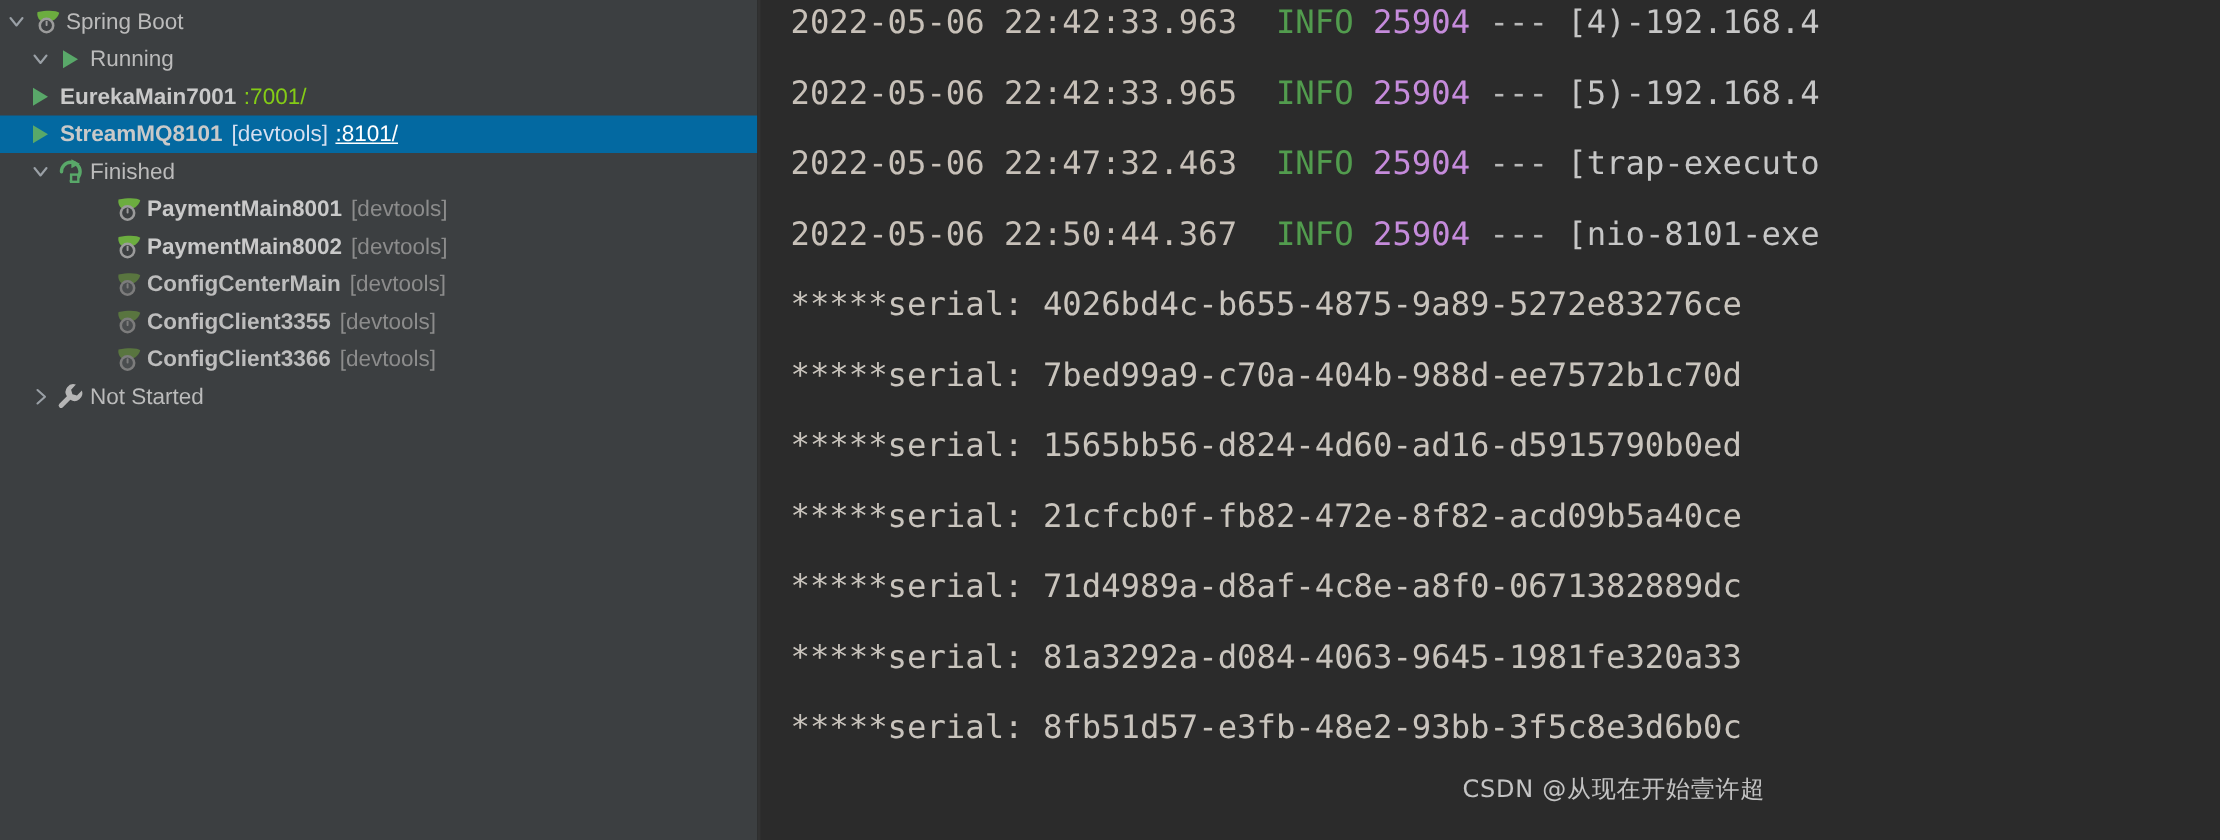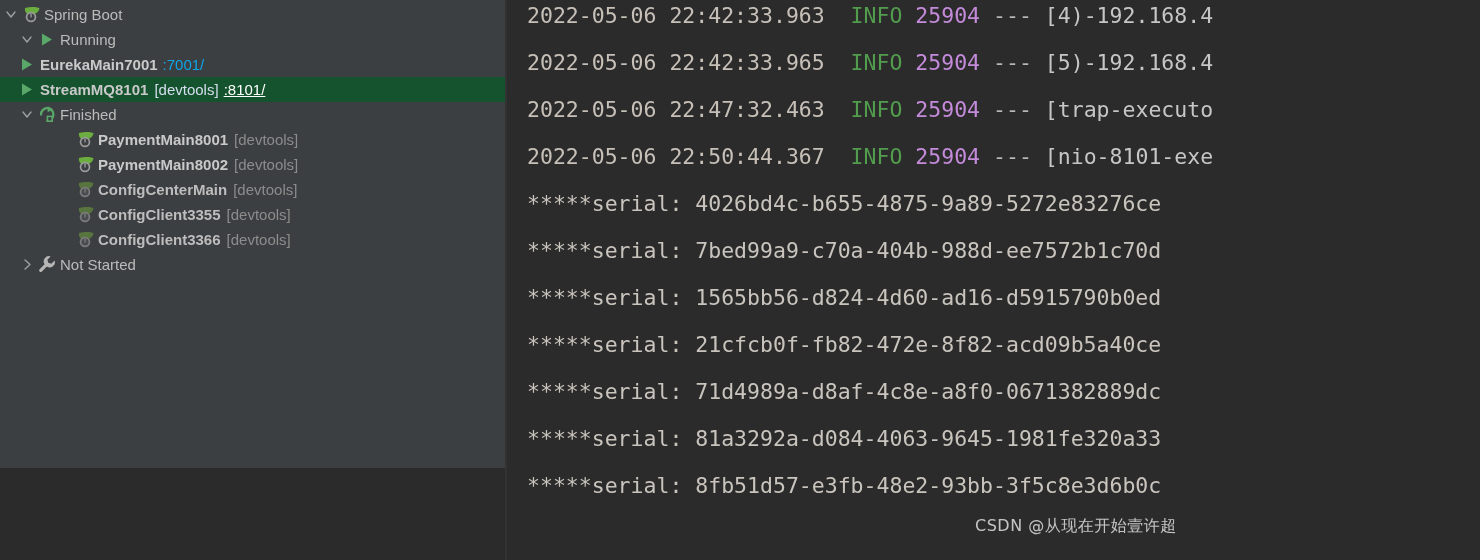--- a/index.html
+++ b/index.html
@@ -17,39 +17,39 @@
     width: 1480px;
     height: 560px;
     display: flex;
     overflow: hidden;
   }
 
   
   #sidebar {
     position: relative;
     width: 505px;
-    height: 468px;
+    height: 560px;
     background: #3c3f41;
     flex: 0 0 505px;
     overflow: hidden;
     padding-top: 2px;
   }
 
   .tree-row {
     position: relative;
     height: 25px;
     line-height: 25px;
     display: flex;
     align-items: center;
     white-space: nowrap;
     font-size: 15px;
     color: #bbbbbb;
     user-select: none;
   }
-  .tree-row.selected { background: #14532d; }
+  .tree-row.selected { background: #0369a1; }
 
   
   .ind-0 { padding-left: 4px; }
   .ind-1 { padding-left: 20px; }
   .ind-2 { }
   .ind-3 { padding-left: 58px; }
 
   .twisty {
     width: 16px;
     height: 25px;
@@ -70,21 +70,21 @@
 
   .node-label { margin-left: 2px; }
   .node-label.group { font-weight: normal; color: #bbbbbb; }
   .node-label.app   { font-weight: bold; color: #c9c9c9; }
   .node-label.app.dim { color: #bdbdbd; }
 
   .devtools { color: #8c8c8c; font-weight: normal; margin-left: 6px; }
   .devtools.on-sel { color: #d6dff0; }
 
   .port-link {
-    color: #0ea5e9;
+    color: #84cc16;
     font-weight: normal;
     margin-left: 5px;
   }
   .port-link.sel {
     color: #ffffff;
     text-decoration: underline;
   }
 
   
   #console {

